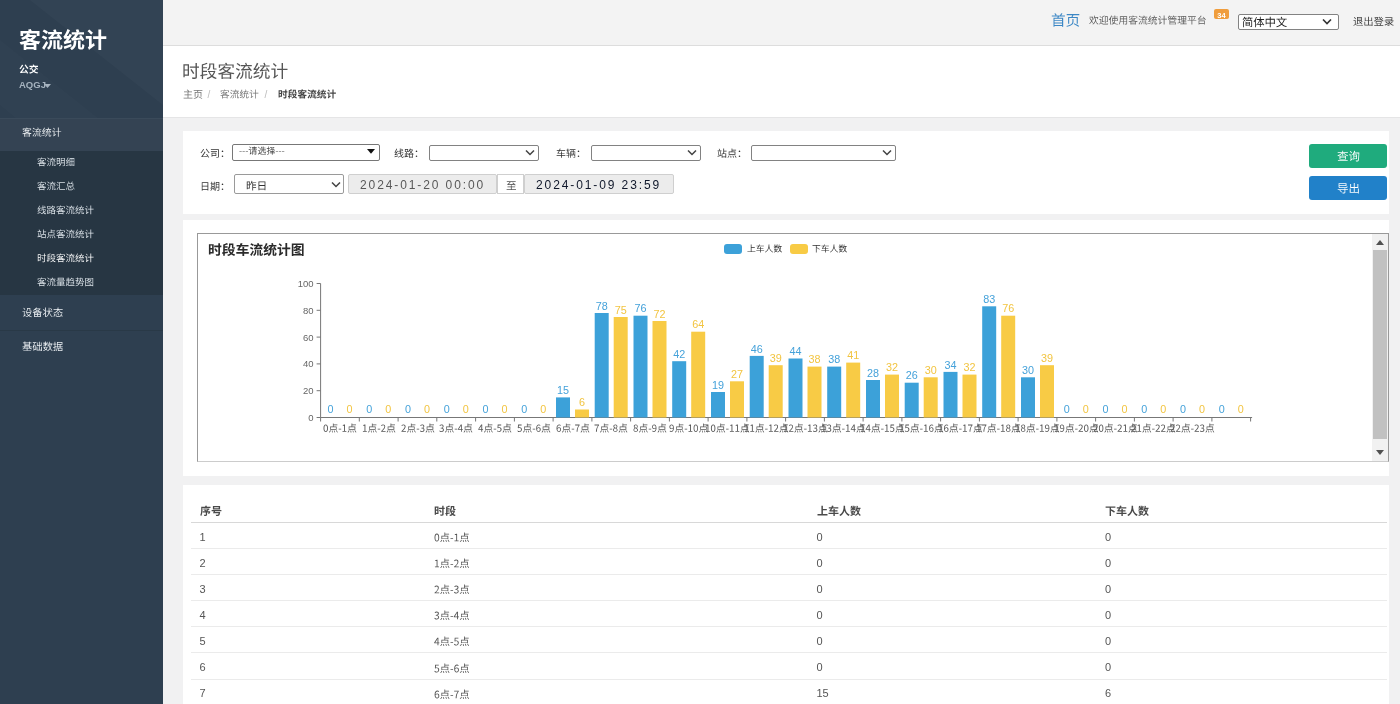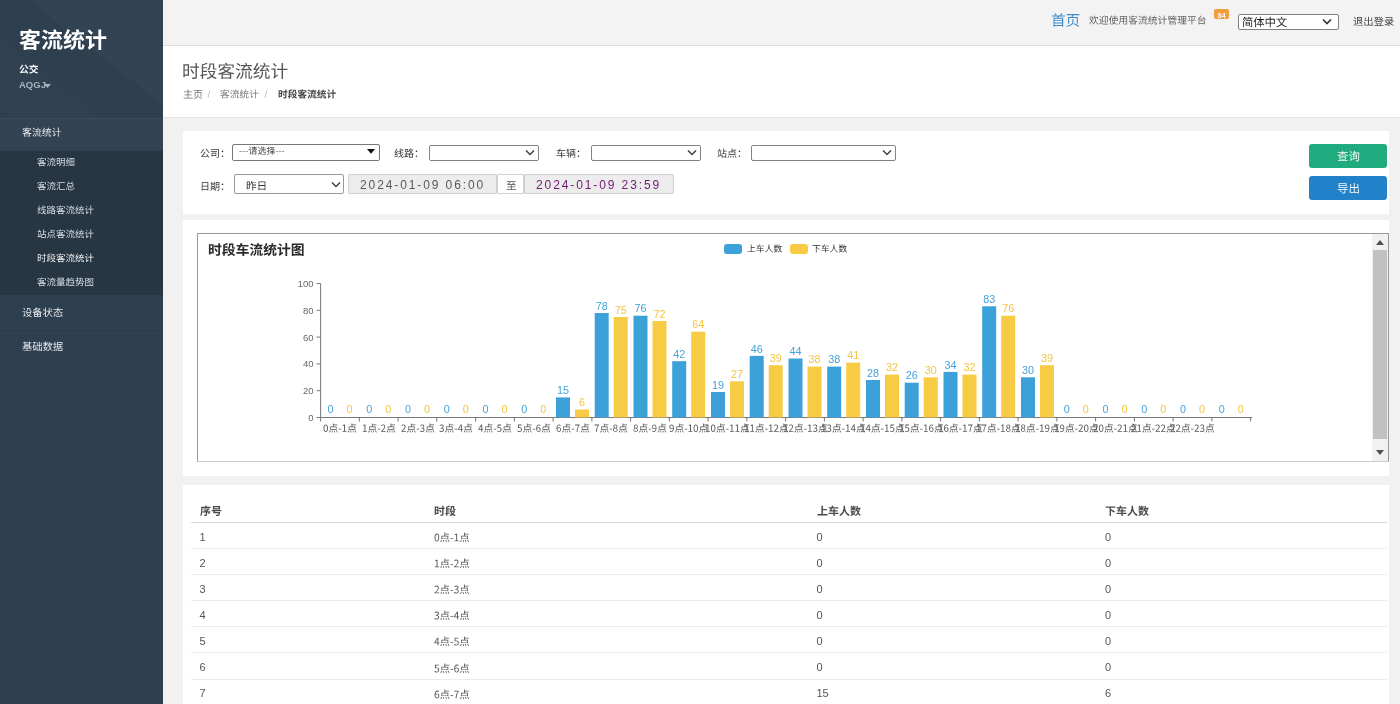--- a/index.html
+++ b/index.html
@@ -118,27 +118,27 @@
     <path d="M1,0.5 L5,4.5 L9,0.5" stroke="#444" stroke-width="1.5" fill="none"></path>
   </svg>
 <div style="position:absolute;left:234px;top:174px;width:110px;height:20px;background:#fff;border:1px solid #9a9a9a;border-radius:2px"></div>
 <svg style="position:absolute;left:246px;top:178.9px;overflow:visible" width="21" height="14" viewBox="0 0 21 14">
     <path transform="translate(0,10.6)" d="M5.6-8.9C5.3-7.5 4.7-6 4-5.1C4.1-5 4.4-4.7 4.6-4.5C5-5 5.3-5.7 5.6-6.5H6.3V0.8H7.1V-1.9H10.1V-2.6H7.1V-4.2H10V-5H7.1V-6.5H10.2V-7.2H5.9C6.1-7.7 6.3-8.2 6.4-8.7ZM3.2-4.3V-1.9H1.6V-4.3ZM3.2-5H1.6V-7.4H3.2ZM0.8-8.1V-0.3H1.6V-1.1H3.9V-8.1Z M13.3-3.7H18.6V-0.8H13.3ZM13.3-4.5V-7.4H18.6V-4.5ZM12.5-8.2V0.7H13.3V0H18.6V0.7H19.4V-8.2Z" fill="#333333"></path>
   </svg>
 <svg style="position:absolute;left:331px;top:181.5px" width="10" height="6">
     <path d="M1,0.5 L5,4.5 L9,0.5" stroke="#444" stroke-width="1.5" fill="none"></path>
   </svg>
 <div style="position:absolute;left:348px;top:174px;width:149px;height:20px;background:#ececec;border:1px solid #cfcfcf;border-radius:2px"></div>
-<div style="position:absolute;left:360px;top:178.3px;font-size:12px;color:#585858;font-weight:normal;letter-spacing:1.9px;white-space:pre">2024-01-09 06:00</div>
+<div style="position:absolute;left:360px;top:178.3px;font-size:12px;color:#585858;font-weight:normal;letter-spacing:1.9px;white-space:pre">2024-01-20 00:00</div>
 <div style="position:absolute;left:497px;top:174px;width:27px;height:20px;background:#fff;border:1px solid #cfcfcf"></div>
 <svg style="position:absolute;left:505.5px;top:178.9px;overflow:visible" width="11" height="14" viewBox="0 0 11 14">
     <path transform="translate(0,10.6)" d="M1.5-4.5C2-4.6 2.5-4.6 8.3-4.9C8.6-4.6 8.8-4.4 9-4.1L9.6-4.6C9.1-5.4 7.9-6.4 6.9-7.1L6.3-6.7C6.7-6.4 7.2-6 7.6-5.6L2.7-5.4C3.4-6 4-6.7 4.7-7.6H9.7V-8.3H0.8V-7.6H3.6C3-6.7 2.3-6 2-5.8C1.7-5.5 1.5-5.3 1.3-5.3C1.4-5.1 1.5-4.7 1.5-4.5ZM4.9-4.4V-3H1.5V-2.3H4.9V-0.3H0.6V0.4H10V-0.3H5.7V-2.3H9.2V-3H5.7V-4.4Z" fill="#555555"></path>
   </svg>
 <div style="position:absolute;left:524px;top:174px;width:150px;height:20px;background:#ececec;border:1px solid #cfcfcf;border-radius:2px"></div>
-<div style="position:absolute;left:536px;top:178.3px;font-size:12px;color:#701a75;font-weight:normal;letter-spacing:1.9px;white-space:pre">2024-01-09 23:59</div>
+<div style="position:absolute;left:536px;top:178.3px;font-size:12px;color:#0f172a;font-weight:normal;letter-spacing:1.9px;white-space:pre">2024-01-09 23:59</div>
 <div style="position:absolute;left:1309px;top:144px;width:78px;height:24px;background:#1fab7d;border-radius:3px"></div>
 <svg style="position:absolute;left:1336.5px;top:148.8px;overflow:visible" width="23" height="15" viewBox="0 0 23 15">
     <path transform="translate(0,11.5)" d="M3.4-2.5H8.1V-1.5H3.4ZM3.4-4H8.1V-3.1H3.4ZM2.5-4.7V-0.9H8.9V-4.7ZM0.9-0.2V0.6H10.7V-0.2ZM5.3-9.7V-8.2H0.7V-7.4H4.4C3.4-6.3 1.8-5.4 0.4-4.9C0.6-4.7 0.9-4.4 1-4.2C2.5-4.8 4.2-6 5.3-7.4V-5H6.1V-7.4C7.2-6.1 8.9-4.9 10.5-4.3C10.6-4.5 10.9-4.8 11.1-5C9.6-5.4 8.1-6.4 7.1-7.4H10.9V-8.2H6.1V-9.7Z M12.8-8.9C13.4-8.4 14.1-7.6 14.4-7.2L15-7.7C14.7-8.2 14-8.9 13.4-9.4ZM12-6.1V-5.2H13.6V-1.3C13.6-0.8 13.3-0.4 13.1-0.3C13.2-0.1 13.4 0.3 13.5 0.5C13.7 0.2 14-0 15.9-1.5C15.8-1.6 15.7-2 15.6-2.2L14.4-1.3V-6.1ZM17.3-9.7C16.8-8.2 16-6.8 15.1-5.8C15.3-5.7 15.7-5.4 15.8-5.3C16.3-5.8 16.8-6.4 17.2-7.1H21.5C21.3-2.3 21.1-0.5 20.7-0.1C20.6 0 20.5 0.1 20.3 0.1C20 0.1 19.4 0.1 18.7 0C18.8 0.2 18.9 0.6 19 0.9C19.6 0.9 20.2 0.9 20.6 0.9C21 0.8 21.3 0.7 21.5 0.4C22-0.2 22.1-2 22.3-7.5C22.3-7.6 22.3-7.9 22.3-7.9H17.6C17.8-8.4 18-8.9 18.2-9.4ZM19.2-3.4V-2.1H17.2V-3.4ZM19.2-4.1H17.2V-5.3H19.2ZM16.4-6V-0.7H17.2V-1.4H20V-6Z" fill="#ffffff"></path>
   </svg>
 <div style="position:absolute;left:1309px;top:176px;width:78px;height:24px;background:#2181c9;border-radius:3px"></div>
 <svg style="position:absolute;left:1336.5px;top:180.8px;overflow:visible" width="23" height="15" viewBox="0 0 23 15">
     <path transform="translate(0,11.5)" d="M2.4-2.1C3.2-1.5 4-0.6 4.3-0L4.9-0.6C4.6-1.1 3.8-2 3.1-2.5H7.5V-0.1C7.5 0 7.4 0.1 7.2 0.1C6.9 0.1 6.1 0.1 5.3 0.1C5.4 0.3 5.5 0.6 5.6 0.9C6.7 0.9 7.4 0.9 7.8 0.7C8.2 0.6 8.3 0.4 8.3-0.1V-2.5H10.9V-3.3H8.3V-4.2H7.5V-3.3H0.7V-2.5H2.9ZM1.6-8.9V-5.8C1.6-4.8 2.1-4.5 4-4.5C4.5-4.5 8.2-4.5 8.6-4.5C10.1-4.5 10.4-4.8 10.6-6C10.3-6 10-6.1 9.8-6.3C9.7-5.4 9.5-5.2 8.6-5.2C7.8-5.2 4.6-5.2 4-5.2C2.7-5.2 2.4-5.4 2.4-5.9V-6.5H9.5V-9.2H1.6ZM2.4-8.4H8.6V-7.2H2.4Z M12.7-3.9V0.2H20.9V0.9H21.8V-3.9H20.9V-0.6H17.7V-4.6H21.3V-8.6H20.4V-5.5H17.7V-9.6H16.8V-5.5H14.1V-8.6H13.2V-4.6H16.8V-0.6H13.7V-3.9Z" fill="#ffffff"></path>
   </svg>
 <div style="position:absolute;left:183px;top:220px;width:1206px;height:256px;background:#fff"></div>
 <div style="position:absolute;left:197px;top:233px;width:1192px;height:229px;background:#fff;border:1px solid #999;border-bottom-color:#ccc"></div>

